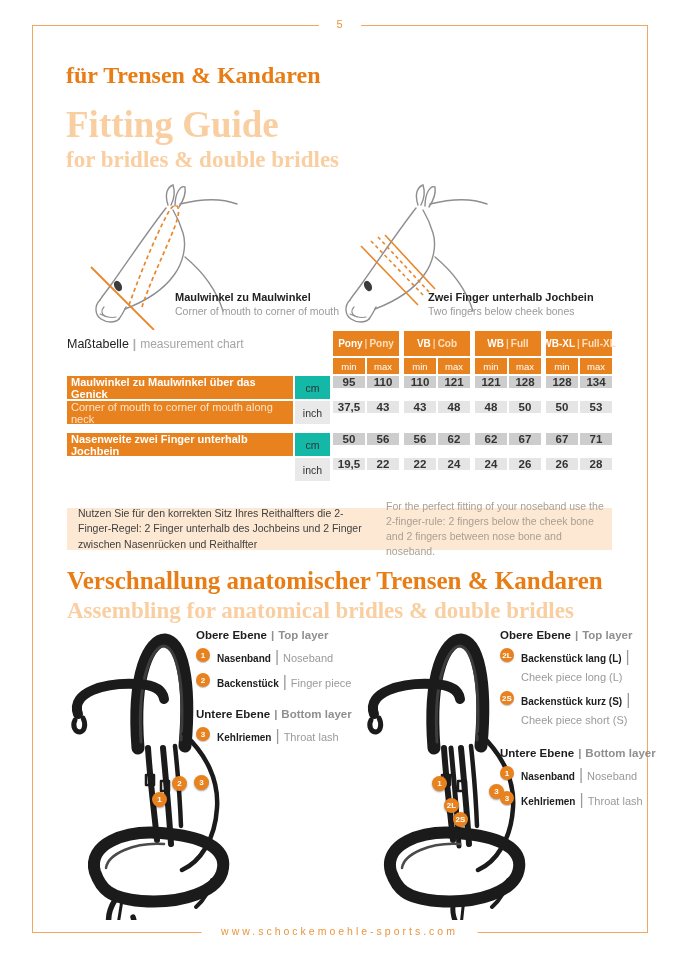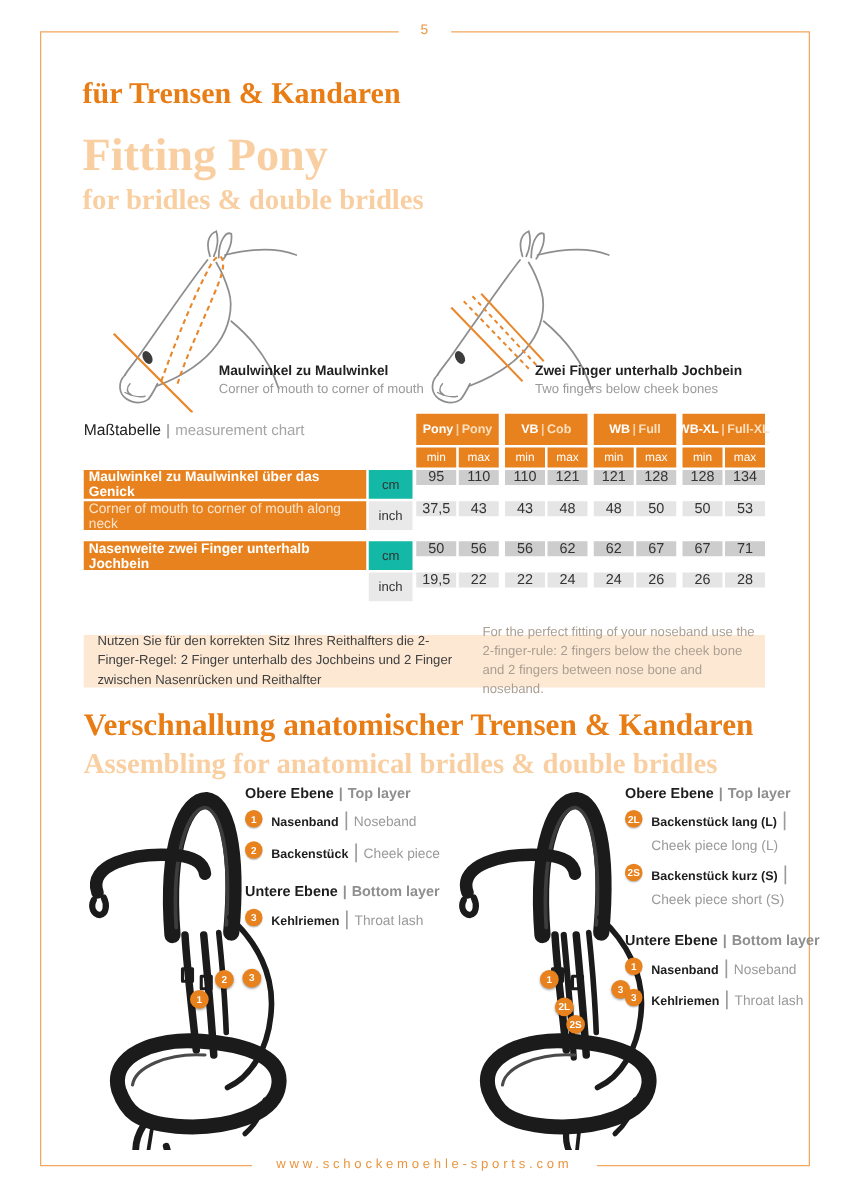--- a/index.html
+++ b/index.html
@@ -47,21 +47,21 @@
   .mm{position:absolute;top:27px;height:16px;width:32px;background:#e8821e;
       color:#fff;font-size:9.5px;display:flex;align-items:center;justify-content:center;}
   .trow{position:absolute;left:0;width:545px;height:23px;}
   .rl{position:absolute;left:0;top:0;bottom:0;width:226px;background:#e8821e;
       display:flex;align-items:center;padding-left:4px;box-sizing:border-box;}
   .lab-de{color:#fff;font-weight:700;font-size:11px;}
   .lab-en{color:#fce3cb;font-size:11px;}
   .uc{position:absolute;left:228px;top:0;bottom:0;width:35px;display:flex;
       align-items:center;justify-content:center;font-size:10.5px;color:#333;}
   .vc{position:absolute;top:0;bottom:11px;width:32px;display:flex;align-items:center;
-      justify-content:center;font-size:11.5px;color:#333;}
+      justify-content:center;font-size:11.5px;color:#333;font-weight:bold;}
   .bg-gd{background:#cdcdcd;} .bg-gl{background:#e5e5e5;}
   .bg-ud{background:#14b8a6;} .bg-ul{background:#e9e9e9;}
   .c0a{left:266px;} .c0b{left:300px;} .c1a{left:337px;} .c1b{left:371px;}
   .c2a{left:408px;} .c2b{left:442px;} .c3a{left:479px;} .c3b{left:513px;}
 
   
   .note{position:absolute;left:67px;top:508px;width:545px;height:42px;
         background:#fce8d3;display:flex;align-items:center;}
   .note .de{margin-left:11px;width:298px;font-size:10.5px;color:#3f3f3f;line-height:1.45;}
   .note .en{margin-left:10px;width:218px;font-size:10.5px;color:#ab9f92;line-height:1.45;}
@@ -101,21 +101,21 @@
 </style>
 </head>
 <body>
 
 <div class="page">
   <div class="frame"></div>
   <div class="page-num">5</div>
 
   <div class="title-block">
     <div class="t2">für Trensen &amp; Kandaren</div>
-    <div class="t3">Fitting Pony</div>
+    <div class="t3">Fitting Guide</div>
     <div class="t4">for bridles &amp; double bridles</div>
   </div>
 
   <svg class="horse-fig hf-left" viewBox="0 0 150 147">
     <g stroke="#8e8e8e" stroke-width="1.4" fill="none" stroke-linecap="round">
       <path d="M80,22 C76,10 80,4 85,2 C87,8 86,16 83,22"></path>
       <path d="M87,23 C87,9 93,2 97,4 C98,10 95,18 91,24"></path>
       <path d="M92,21 C116,15 136,16 149,21"></path>
       <path d="M78,25 C60,48 40,78 25,99 C19,108 14,113 12,117"></path>
       <path d="M12,117 C6,123 7,132 13,136 C19,140 27,140 31,136"></path>
@@ -295,21 +295,21 @@
   <div class="legend lg-left">
     <div class="layer-h">
       <span class="lde">Obere Ebene</span><span class="lsep">|</span><span class="len">Top layer</span>
     </div>
     <div class="litem">
       <span class="badge">1</span>
       <span class="txt"><span class="de">Nasenband</span><span class="sep">|</span><span class="en">Noseband</span></span>
     </div>
     <div class="litem">
       <span class="badge">2</span>
-      <span class="txt"><span class="de">Backenstück</span><span class="sep">|</span><span class="en">Cheek piece</span></span>
+      <span class="txt"><span class="de">Backenstück</span><span class="sep">|</span><span class="en">Finger piece</span></span>
     </div>
     <div class="layer-h second">
       <span class="lde">Untere Ebene</span><span class="lsep">|</span><span class="len">Bottom layer</span>
     </div>
     <div class="litem">
       <span class="badge">3</span>
       <span class="txt"><span class="de">Kehlriemen</span><span class="sep">|</span><span class="en">Throat lash</span></span>
     </div>
   </div>
 

